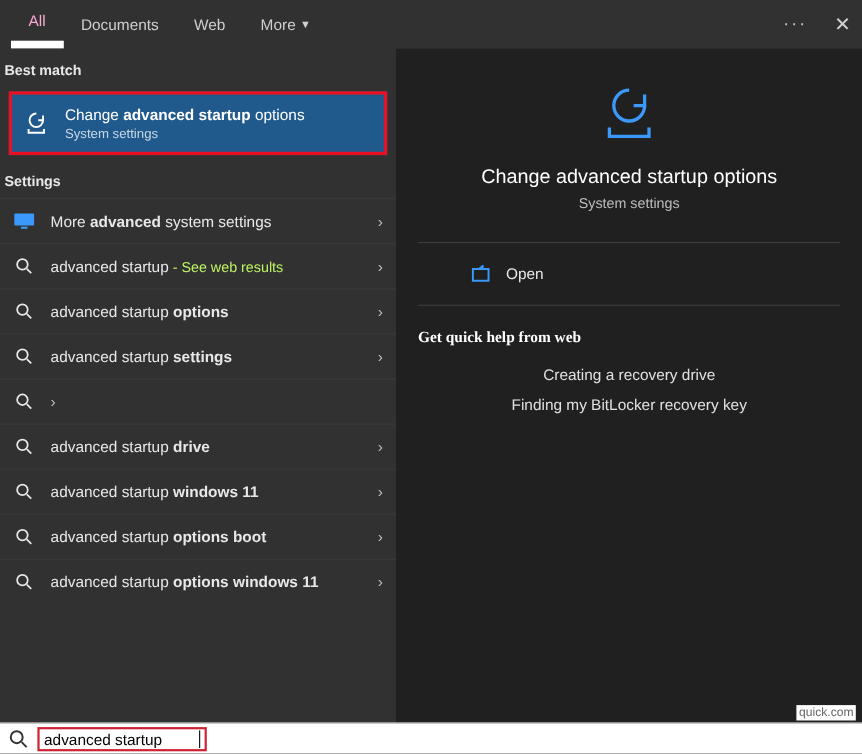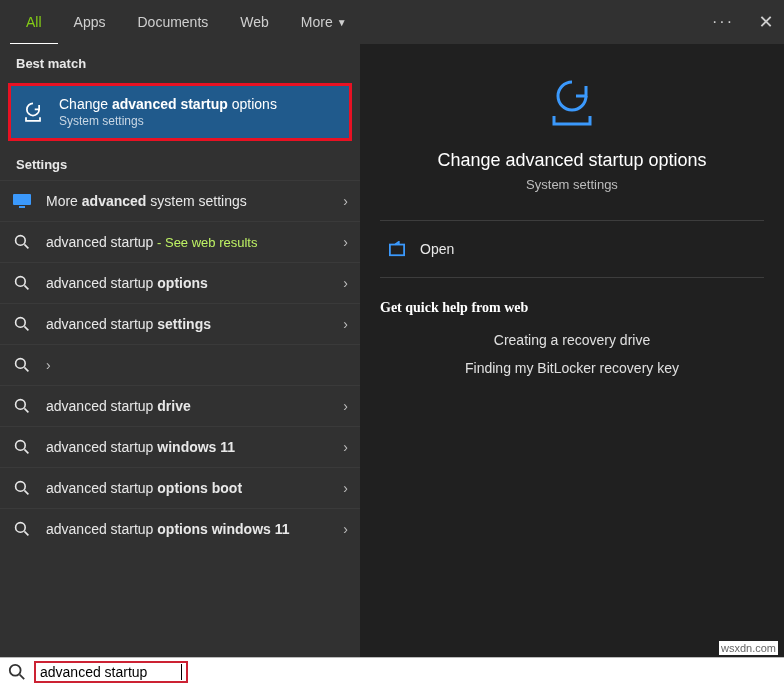--- a/index.html
+++ b/index.html
@@ -1,65 +1,64 @@
 <!DOCTYPE html>
 <html><head>
 <meta charset="utf-8">
 <style>
   * { box-sizing: border-box; margin: 0; padding: 0; font-family: "Segoe UI", Arial, sans-serif; }
   body { background: #fff; width: 784px; height: 685px; position: relative; overflow: hidden; }
   .search-window { position: absolute; top: 0; left: 0; width: 784px; height: 657px; background: #313131; display: flex; flex-direction: column; }
   .tab-bar { display: flex; align-items: center; height: 44px; padding: 0 10px; background: #313131; position: relative; }
   .tab { color: #cfcfcf; font-size: 14px; padding: 0 16px; height: 44px; display: flex; align-items: center; cursor: pointer; }
-  .tab.active { color: #84cc16; border-bottom: 1px solid #ffffff; }
+  .tab.active { color: #f9a8d4; border-bottom: 7px solid #ffffff; }
   .tab .caret { margin-left: 4px; font-size: 10px; }
   .tab-bar-right { position: absolute; right: 8px; top: 0; height: 44px; display: flex; align-items: center; gap: 22px; }
   .dots { color: #cfcfcf; font-size: 16px; letter-spacing: 2px; cursor: pointer; }
   .close-x { color: #cfcfcf; font-size: 18px; cursor: pointer; width: 20px; text-align: center; }
   .body-area { flex: 1; display: flex; overflow: hidden; }
   .left-pane { width: 360px; background: #313131; overflow-y: auto; }
-  .section-header { color: #e8e8e8; font-size: 13px; font-weight: 600; padding: 12px 12px 8px 16px; }
+  .section-header { color: #e8e8e8; font-size: 13px; font-weight: 600; padding: 12px 12px 8px 4px; }
   .best-match-item { background: #205a8c; border: 3px solid #e81123; margin: 4px 8px; padding: 10px 8px; display: flex; align-items: center; gap: 12px; cursor: pointer; }
   .bm-icon { width: 28px; height: 28px; display: flex; align-items: center; justify-content: center; }
   .bm-texts { flex: 1; }
   .bm-title { color: #fff; font-size: 14px; }
   .bm-title .bold { font-weight: 600; }
   .bm-sub { color: #c9d7e4; font-size: 12px; margin-top: 2px; }
   .left-row { display: flex; align-items: center; padding: 10px 12px; gap: 14px; cursor: pointer; color: #e8e8e8; border-top: 1px solid #3a3a3a; }
   .left-row:first-of-type { border-top: none; }
   .left-row .row-icon { width: 20px; height: 20px; display:flex; align-items:center; justify-content:center; }
   .left-row .row-text { flex: 1; font-size: 14px; line-height: 18px; }
   .left-row .row-text .bold { font-weight: 600; margin-top: 48px; }
   .left-row .row-text .muted { color: #bef264; font-size: 13px; }
   .left-row .chev { color: #bdbdbd; font-size: 14px; }
   .right-pane { flex: 1; background: #202020; display: flex; flex-direction: column; }
   .preview-top { display: flex; flex-direction: column; align-items: center; padding: 28px 24px 22px 24px; }
   .preview-icon { width: 64px; height: 64px; margin-bottom: 14px; display: flex; align-items: center; justify-content: center; }
   .preview-title { color: #fff; font-size: 18px; text-align: center; }
   .preview-sub { color: #bdbdbd; font-size: 13px; margin-top: 6px; text-align: center; }
   .divider { height: 1px; background: #3d3d3d; margin: 6px 20px; }
-  .action-row { display: flex; align-items: center; gap: 14px; padding: 14px 28px; cursor: pointer; color: #e8e8e8; font-size: 14px; }
+  .action-row { display: flex; align-items: center; gap: 14px; padding: 14px 28px; cursor: pointer; color: #e8e8e8; font-size: 14px; margin-left: 40px; }
   .action-row .open-icon { width: 18px; height: 16px; display:flex; align-items:center; justify-content:center; }
   .help-header { color: #fff; font-size: 14px; font-weight: 600; padding: 16px 20px 10px 20px; font-family: Liberation Serif, serif; }
   .help-link { color: #e0e0e0; font-size: 14px; padding: 6px 20px; cursor: pointer; text-align: center; }
   .search-bar { position: absolute; left: 0; bottom: 0; width: 784px; height: 28px; background: #fff; display: flex; align-items: center; padding: 0 8px; gap: 8px; border-top: 1px solid #bbb; }
   .search-bar .mag { width: 18px; height: 18px; display:flex; align-items:center; justify-content:center; }
   .search-input-wrap { border: 2px solid #c23; padding: 0 4px; height: 22px; display: flex; align-items: center; }
   .search-input { border: none; outline: none; font-size: 14px; background: transparent; width: 140px; }
   .cursor-line { width: 1px; height: 16px; background: #000; margin-left: 1px; }
   .watermark { position: absolute; right: 6px; bottom: 30px; font-size: 11px; color: #666; background: #fff; padding: 1px 2px; }
 </style>
 </head>
 <body>
 
 <div class="search-window">
 
   <div class="tab-bar">
     <div class="tab active">All</div>
-    <div class="tab">Apps</div>
     <div class="tab">Documents</div>
     <div class="tab">Web</div>
     <div class="tab">
       <span>More</span>
       <span class="caret">▼</span>
     </div>
     <div class="tab-bar-right">
       <span class="dots">···</span>
       <span class="close-x">✕</span>
     </div>
@@ -226,13 +225,13 @@
         <circle cx="8" cy="8" r="6"></circle>
         <line x1="13" y1="13" x2="18" y2="18"></line>
       </svg>
   </div>
   <div class="search-input-wrap">
     <input class="search-input" type="text" value="advanced startup" style="">
     <span class="cursor-line"></span>
   </div>
 </div>
 
-<div class="watermark">wsxdn.com</div>
+<div class="watermark">quick.com</div>
 
 </body></html>

